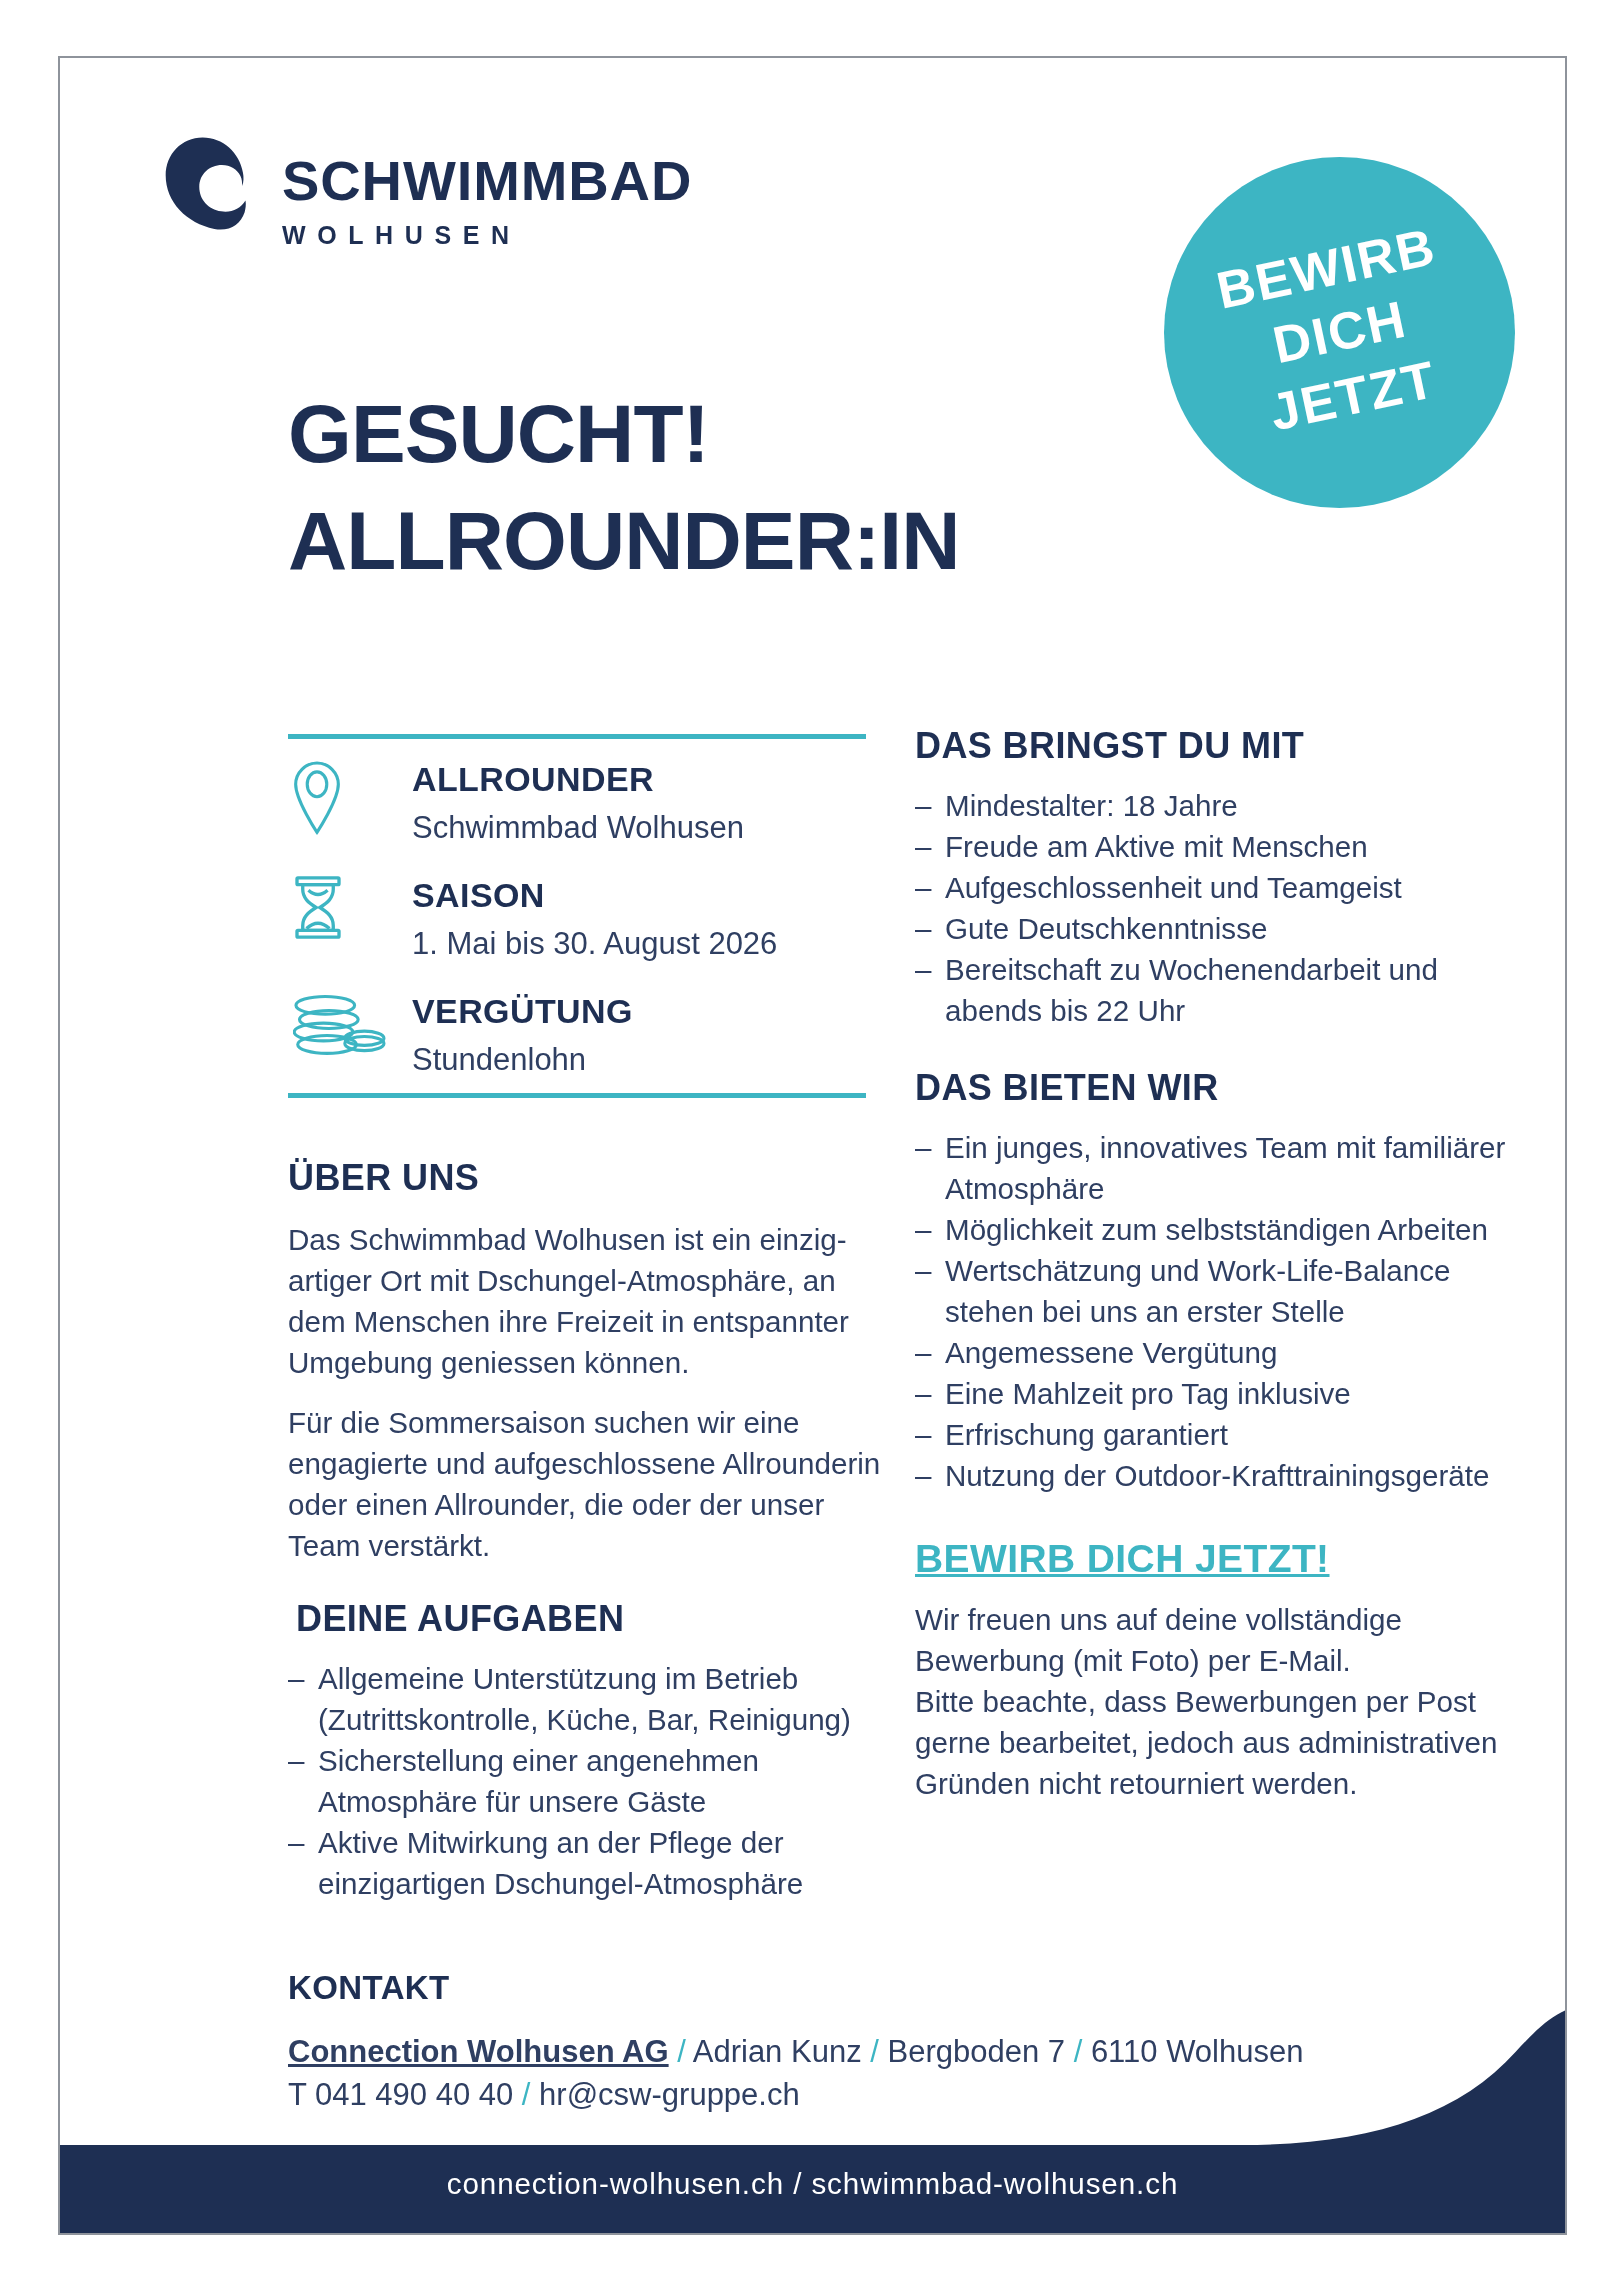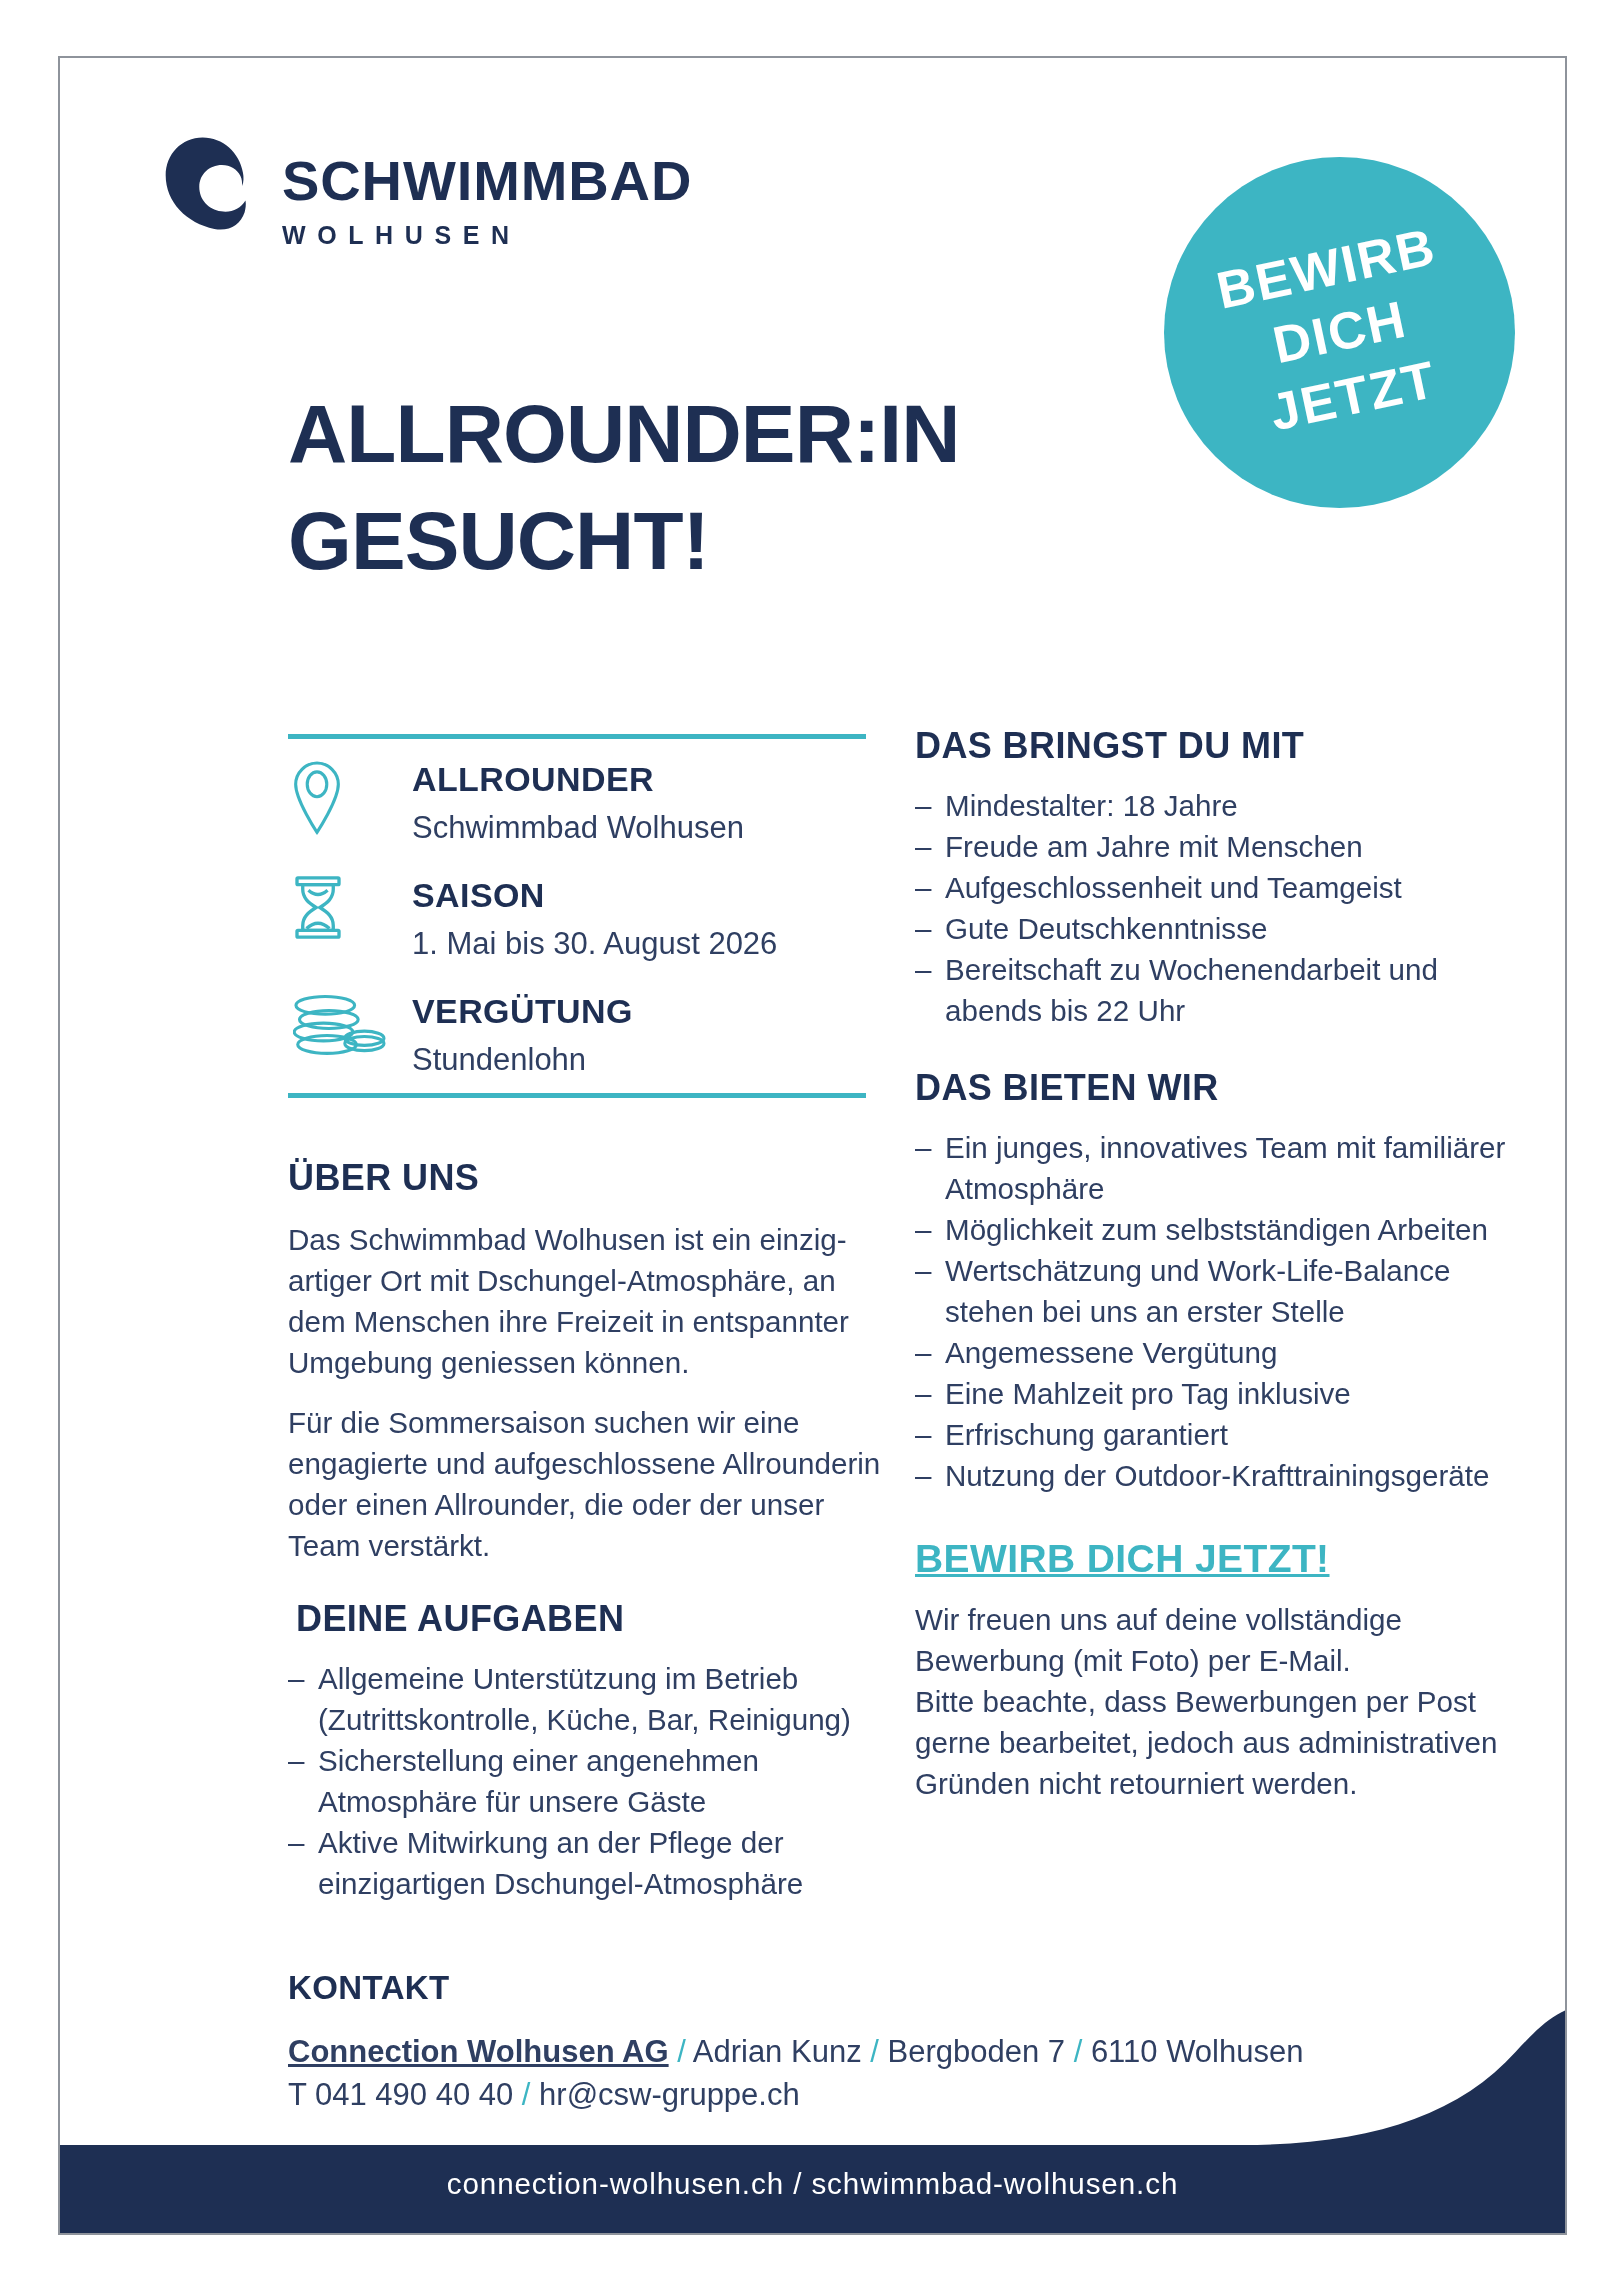--- a/index.html
+++ b/index.html
@@ -81,22 +81,22 @@
 
   <div class="abs badge">
     <div class="badge-inner">
       <div>BEWIRB</div>
       <div>DICH</div>
       <div>JETZT</div>
     </div>
   </div>
 
   <div class="abs headline">
+    <div>GESUCHT!</div>
     <div>ALLROUNDER:IN</div>
-    <div>GESUCHT!</div>
   </div>
 
   <div class="abs tealline line1"></div>
 
   <div class="abs info">
     <div class="info-row">
       <div class="info-icon">
         <svg width="48" height="77" viewBox="0 0 54 86">
           <path class="icon-teal" d="M27,3 C14,3 3,14 3,27 C3,45 27,81 27,81 C27,81 51,45 51,27 C51,14 40,3 27,3 Z"></path>
           <ellipse class="icon-teal" cx="27" cy="27" rx="11" ry="14"></ellipse>
@@ -168,21 +168,21 @@
   <div class="abs col-right">
     <h2>DAS BRINGST DU MIT</h2>
     <div class="blist">
 
     <div class="bullet-item">
           <span class="dash">–</span>
           <span class="btext">Mindestalter: 18 Jahre</span>
         </div>
         <div class="bullet-item">
           <span class="dash">–</span>
-          <span class="btext">Freude am Jahre mit Menschen</span>
+          <span class="btext">Freude am Aktive mit Menschen</span>
         </div>
         <div class="bullet-item">
           <span class="dash">–</span>
           <span class="btext">Aufgeschlossenheit und Teamgeist</span>
         </div>
         <div class="bullet-item">
           <span class="dash">–</span>
           <span class="btext">Gute Deutschkenntnisse</span>
         </div>
         <div class="bullet-item">

